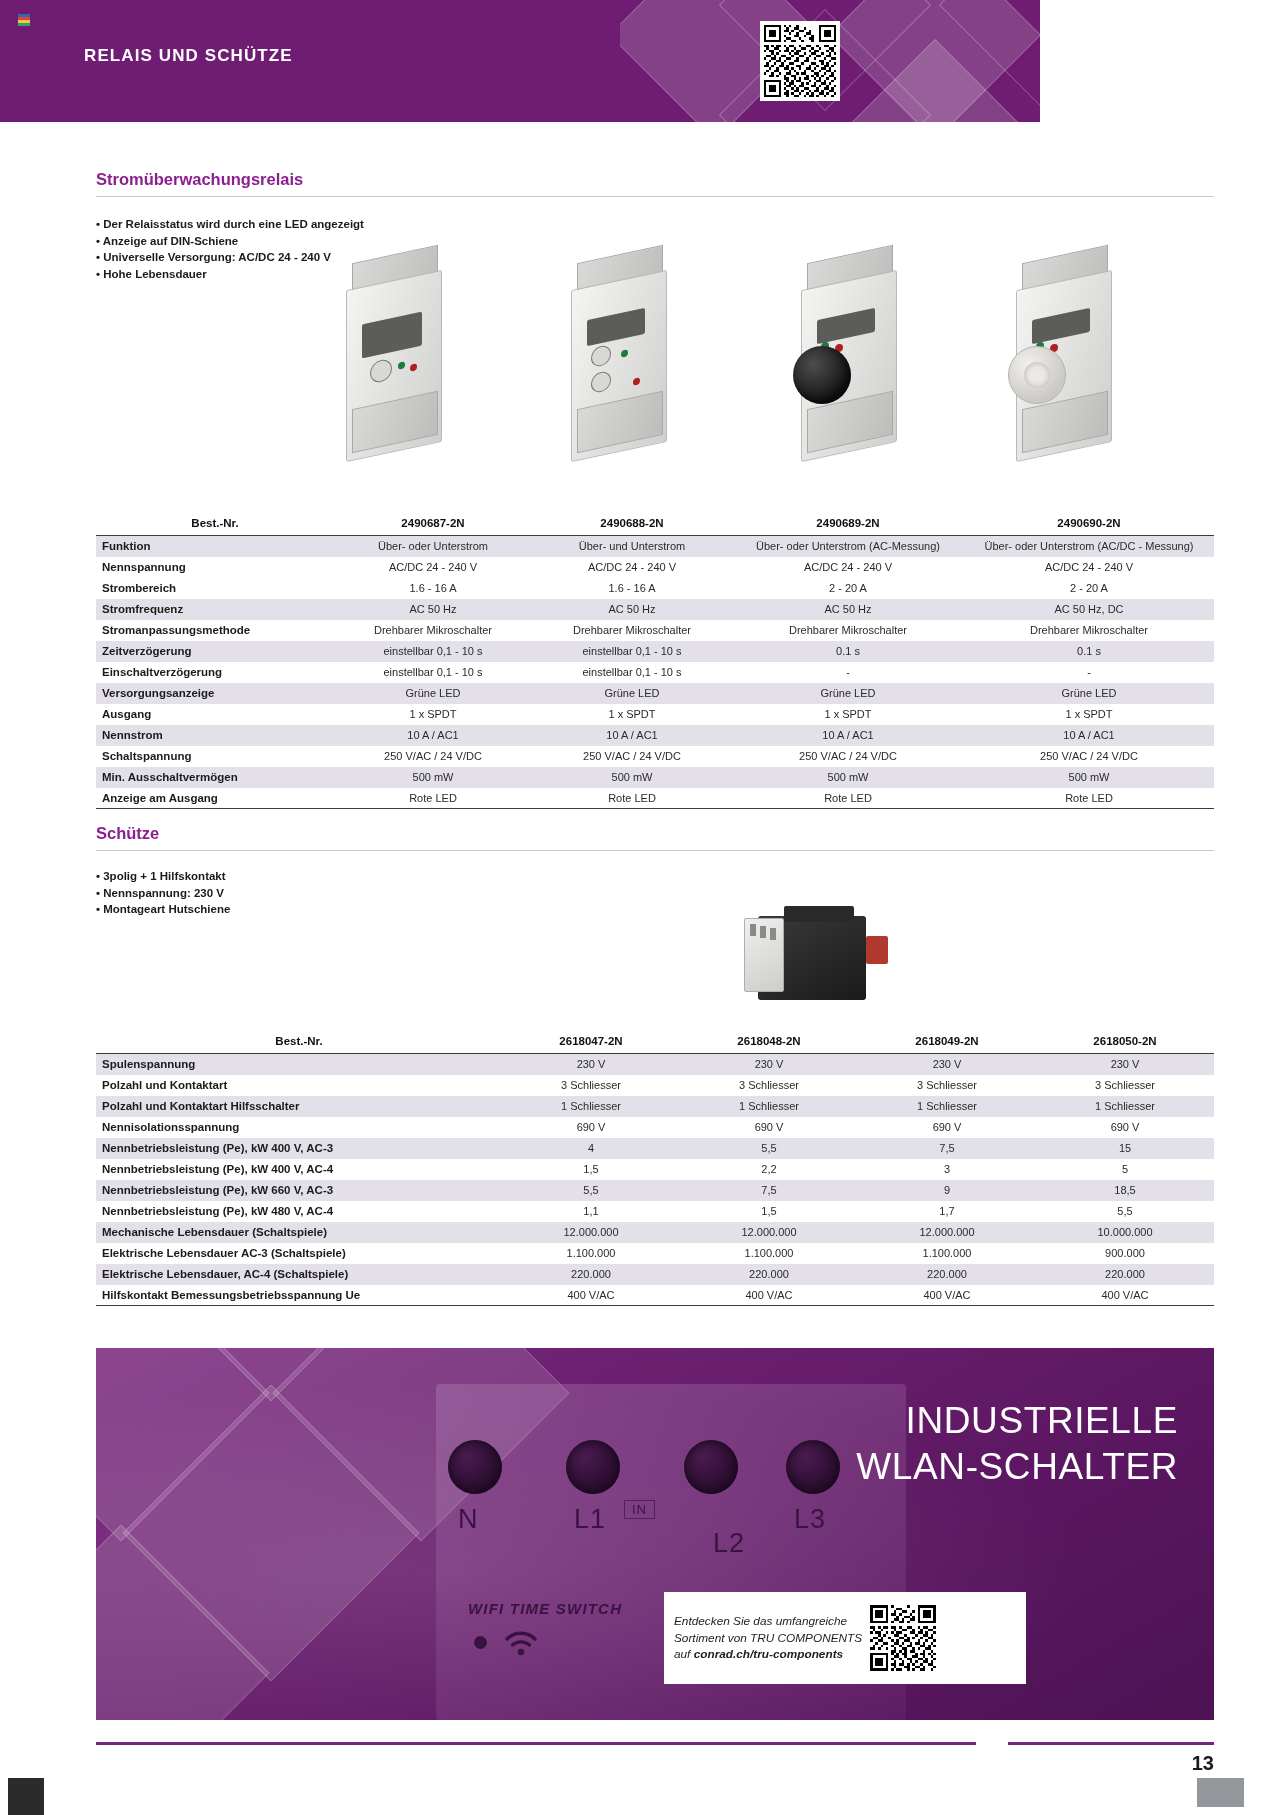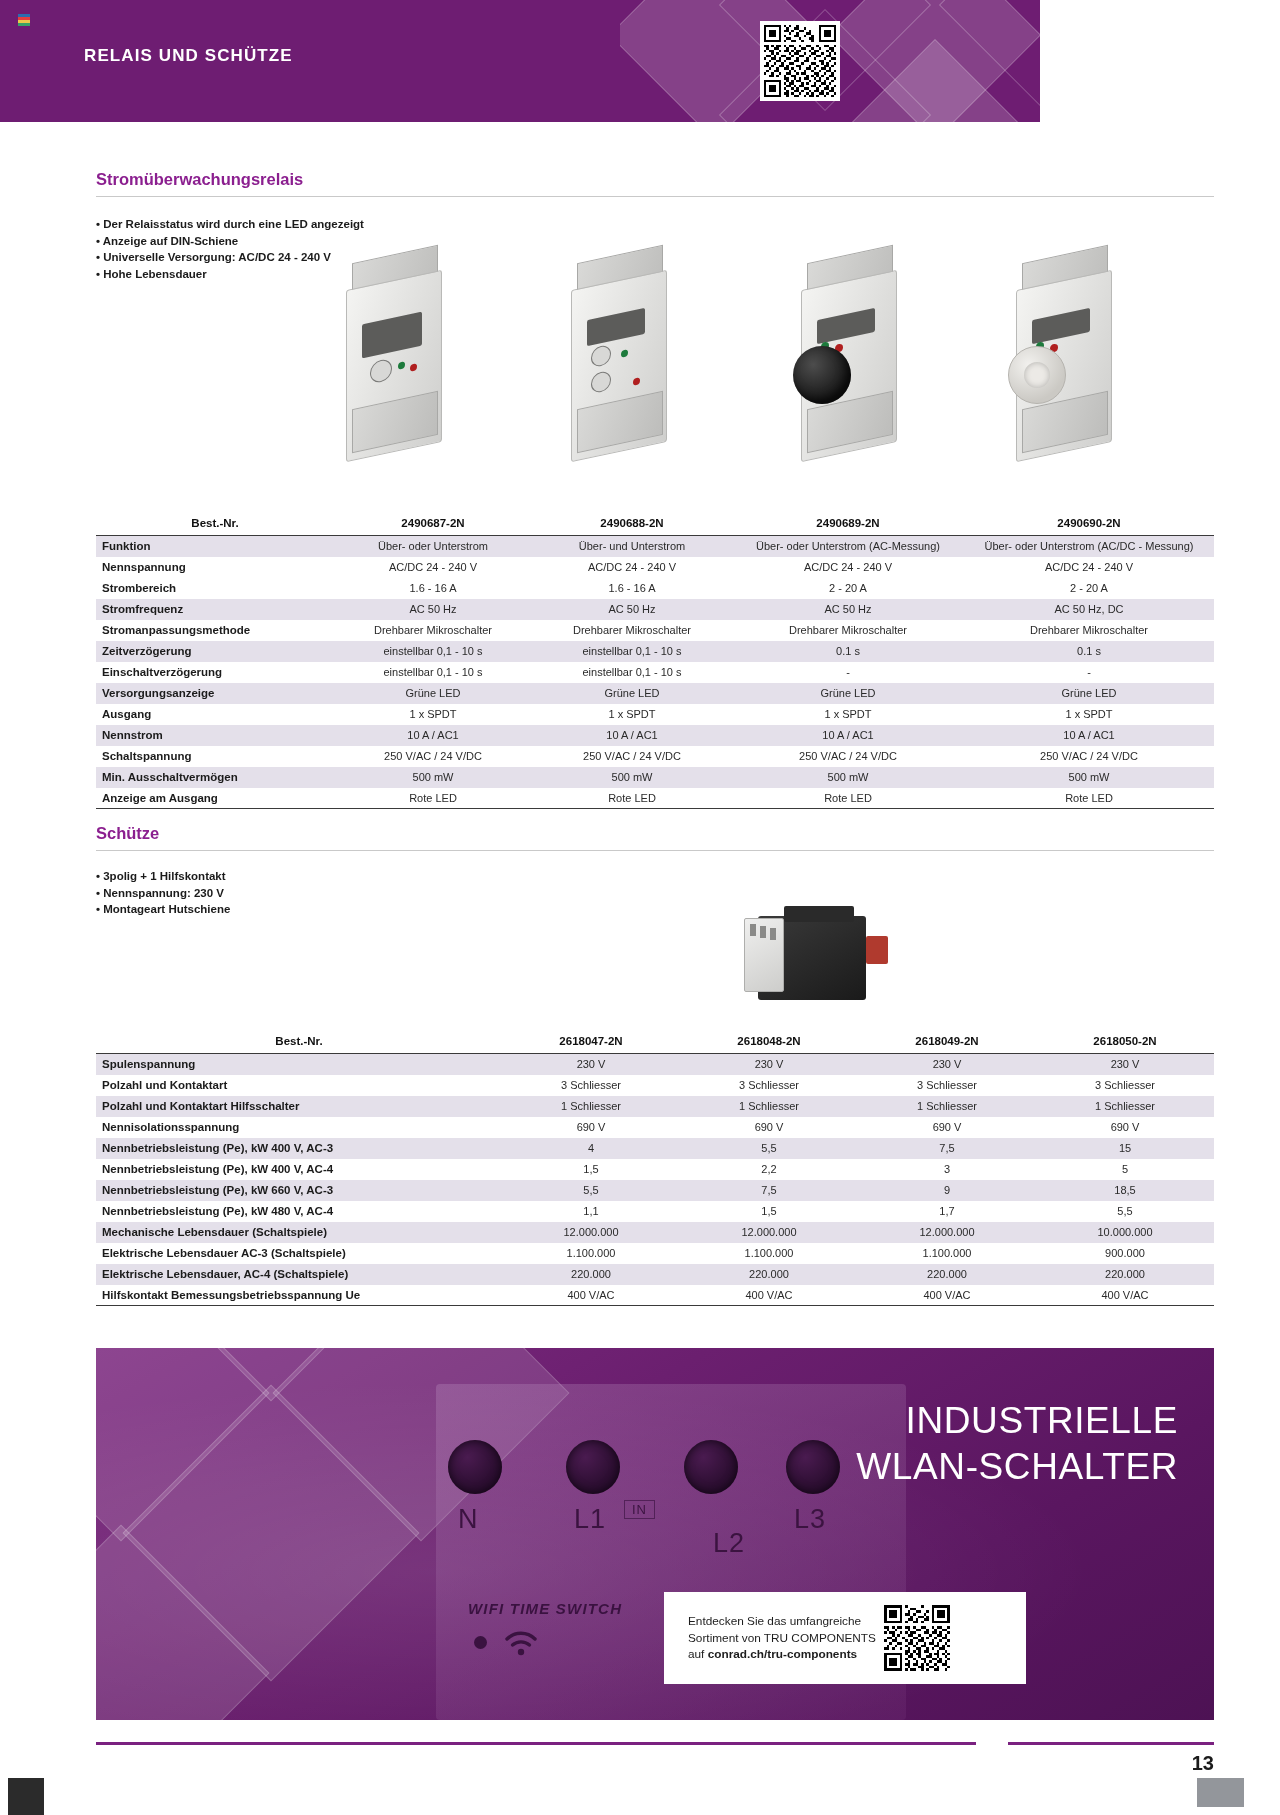--- a/index.html
+++ b/index.html
@@ -114,21 +114,21 @@
   .bn-wifi-txt {
     position: absolute; color: #3a1240; font-size: 15px; font-weight: bold;
     font-style: italic; letter-spacing: 1.2px;
   }
   .banner-head {
     position: absolute; right: 36px; top: 50px; text-align: right;
     color: #ffffff; font-size: 37px; font-weight: normal; letter-spacing: 0.6px; line-height: 46px;
   }
   .promo-box {
     position: absolute; left: 568px; top: 244px; width: 362px; height: 92px;
-    background: #ffffff; display: flex; align-items: center; padding: 0 24px; gap: 8px;
+    background: #ffffff; display: flex; align-items: center; padding: 0 10px; gap: 8px; font-style: italic;
   }
   .promo-text { font-size: 11.8px; color: #1d1d1d; line-height: 16.5px; }
   .promo-text b { font-weight: bold; }
   .promo-qr { width: 66px; height: 66px; flex: 0 0 66px; }
 
   
   .foot-rule-a { position: absolute; left: 96px; top: 1742px; width: 880px; height: 3px; background: #7a2180; }
   .foot-rule-b { position: absolute; left: 1008px; top: 1742px; width: 206px; height: 3px; background: #7a2180; }
   .page-no { position: absolute; right: 66px; top: 1752px; font-size: 20px; font-weight: bold; color: #1b1b1b; }
   .crop-l { position: absolute; left: 8px; top: 1778px; width: 36px; height: 37px; background: #2b2b2b; }

